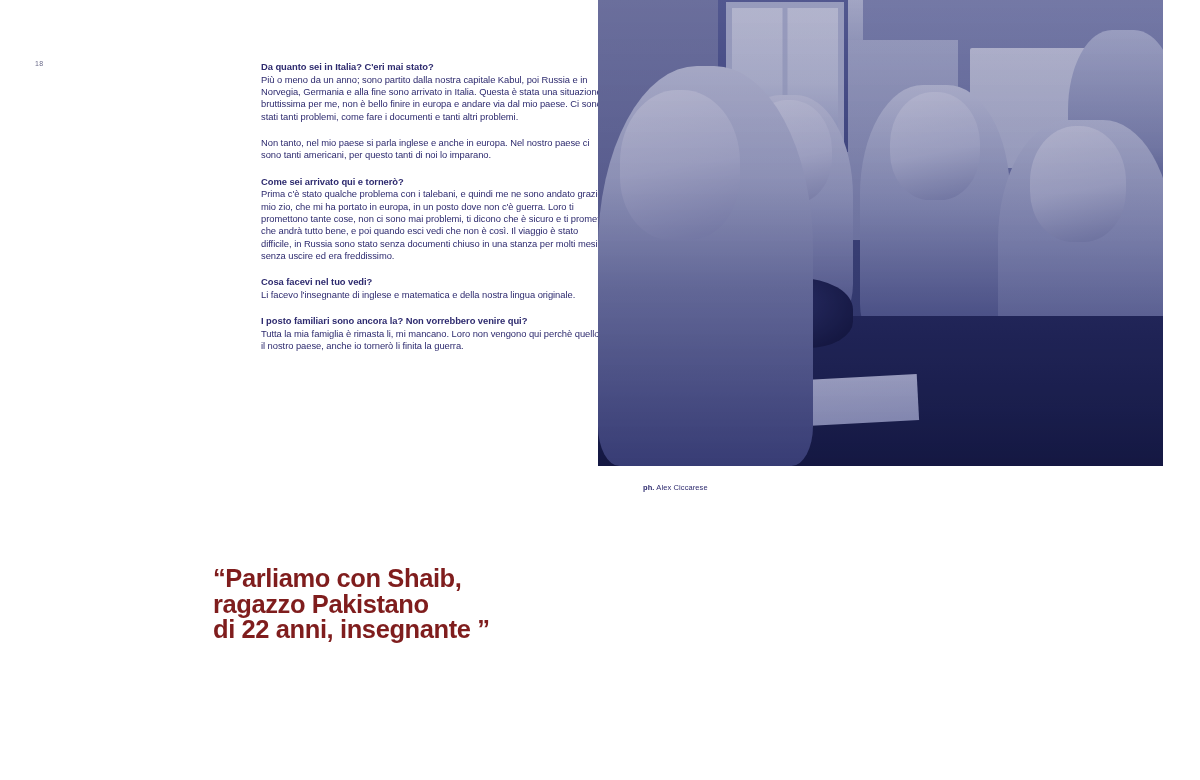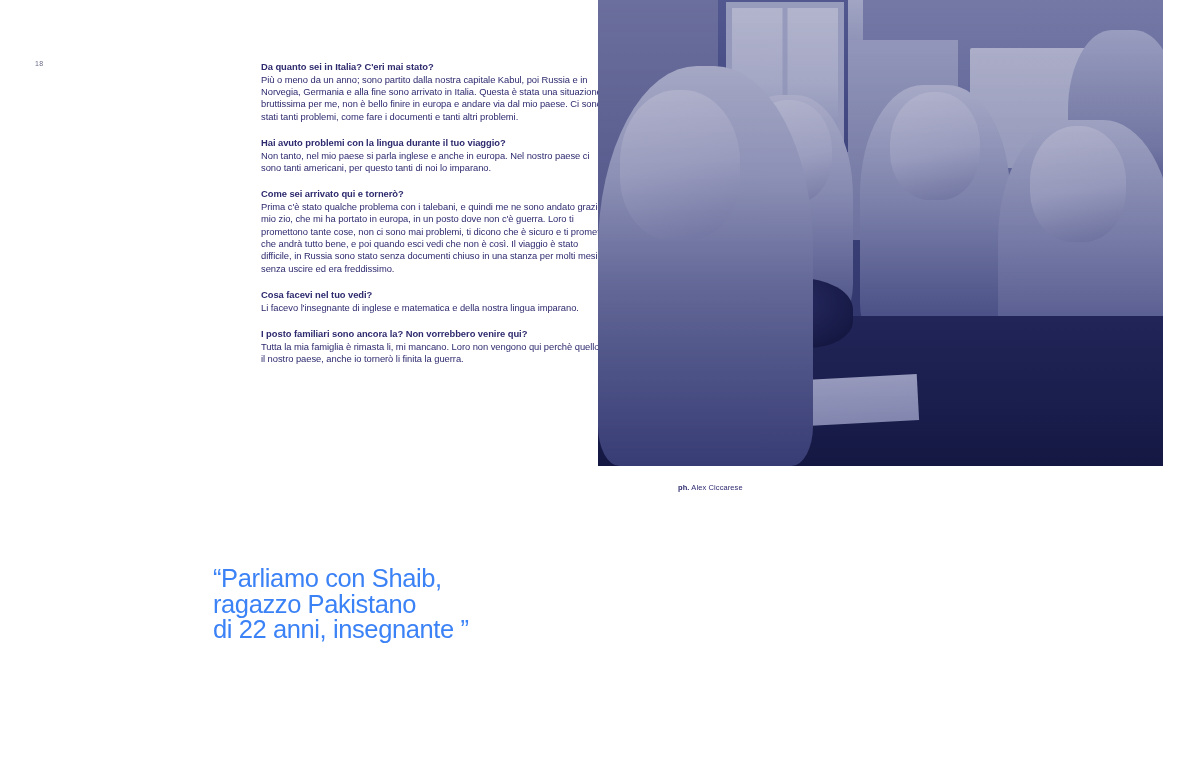--- a/index.html
+++ b/index.html
@@ -198,62 +198,60 @@
     mix-blend-mode: multiply;
   }
 
   .photo-credit {
     position: absolute;
     left: 643px;
     top: 483px;
     font-size: 7.5px;
     color: #2d2a6e;
     letter-spacing: 0.1px;
-    margin-left: 35px;
   }
   .photo-credit .credit-strong { font-weight: bold; }
 
   
   .pullquote {
     position: absolute;
     left: 213px;
     top: 566px;
     font-size: 25.5px;
-    font-weight: normal;
+    font-weight: bold;
     line-height: 25.5px;
     letter-spacing: -0.4px;
-    color: #3b82f6;
+    color: #7f1d1d;
     white-space: pre-line;
   }
 </style>
 </head>
 <body>
 
 <div class="page-number">18</div>
 
 <div class="interview">
 
   <div class="qa">
     <p class="q">Da quanto sei in Italia? C'eri mai stato?</p>
     <p class="a">Più o meno da un anno; sono partito dalla nostra capitale Kabul, poi Russia e in Norvegia, Germania e alla fine sono arrivato in Italia. Questa è stata una situazione bruttissima per me, non è bello finire in europa e andare via dal mio paese. Ci sono stati tanti problemi, come fare i documenti e tanti altri problemi.</p>
   </div>
 
   <div class="qa">
-    <p class="q">Hai avuto problemi con la lingua durante il tuo viaggio?</p>
     <p class="a">Non tanto, nel mio paese si parla inglese e anche in europa. Nel nostro paese ci sono tanti americani, per questo tanti di noi lo imparano.</p>
   </div>
 
   <div class="qa">
     <p class="q">Come sei arrivato qui e tornerò?</p>
     <p class="a">Prima c'è stato qualche problema con i talebani, e quindi me ne sono andato grazie a mio zio, che mi ha portato in europa, in un posto dove non c'è guerra. Loro ti promettono tante cose, non ci sono mai problemi, ti dicono che è sicuro e ti prometto che andrà tutto bene, e poi quando esci vedi che non è così. Il viaggio è stato difficile, in Russia sono stato senza documenti chiuso in una stanza per molti mesi senza uscire ed era freddissimo.</p>
   </div>
 
   <div class="qa">
     <p class="q">Cosa facevi nel tuo vedi?</p>
-    <p class="a">Li facevo l'insegnante di inglese e matematica e della nostra lingua imparano.</p>
+    <p class="a">Li facevo l'insegnante di inglese e matematica e della nostra lingua originale.</p>
   </div>
 
   <div class="qa">
     <p class="q">I posto familiari sono ancora la? Non vorrebbero venire qui?</p>
     <p class="a">Tutta la mia famiglia è rimasta li, mi mancano. Loro non vengono qui perchè quello è il nostro paese, anche io tornerò li finita la guerra.</p>
   </div>
 
 </div>
 
 <div class="photo-wrap">

